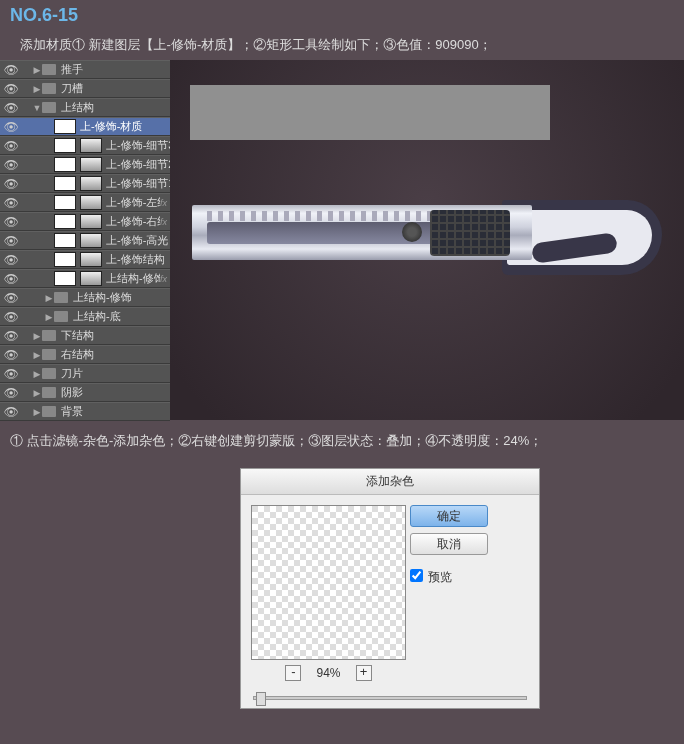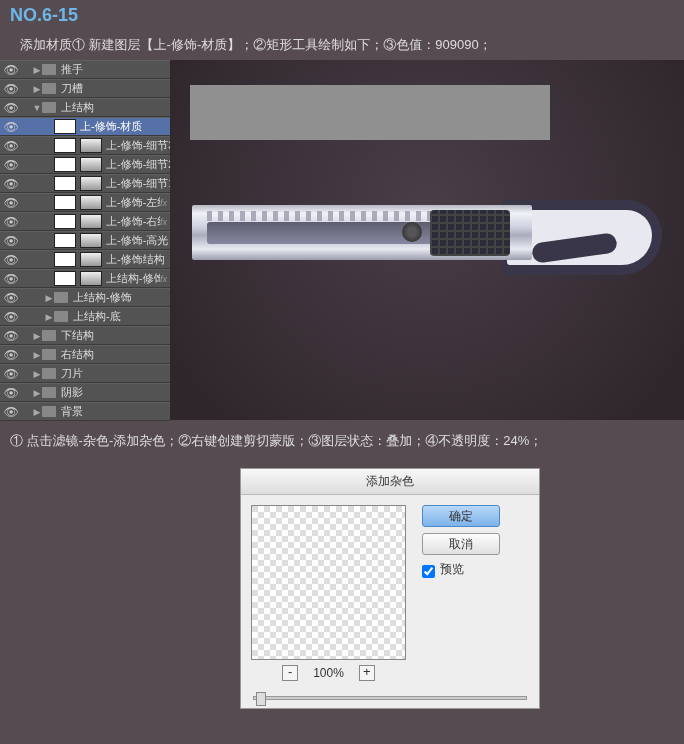--- a/index.html
+++ b/index.html
@@ -33,24 +33,24 @@
 .grip{position:absolute;left:238px;top:20px;width:80px;height:46px;background:#2a2d37;border-radius:4px;background-image:repeating-linear-gradient(90deg,#444 0,#444 2px,transparent 2px,transparent 8px),repeating-linear-gradient(0deg,#444 0,#444 2px,transparent 2px,transparent 8px)}
 .handle{position:absolute;left:310px;top:0;width:160px;height:100px}
 .handle-shape{position:absolute;left:0;top:10px;width:160px;height:75px;background:#383648;border-radius:6px 60px 70px 10px}
 .handle-white{position:absolute;left:5px;top:20px;width:145px;height:55px;background:#e8e9f0;border-radius:4px 50px 60px 6px}
 .handle-cut{position:absolute;left:30px;top:48px;width:85px;height:20px;background:#383648;border-radius:10px;transform:rotate(-8deg)}
 .instruction2{color:#ddd;font-size:13px;padding:12px 10px}
 .dialog{position:absolute;left:240px;top:468px;width:300px;background:#eee;border:1px solid #999;font-size:12px}
 .dialog-title{background:linear-gradient(#f8f8f8,#ddd);text-align:center;padding:4px;border-bottom:1px solid #bbb;font-size:12px;color:#333}
 .dialog-body{display:flex;padding:10px}
 .preview-box{width:155px;height:155px;background:repeating-conic-gradient(#fff 0% 25%,#ddd 0% 50%) 0 0/12px 12px;border:1px solid #888}
-.dialog-right{flex:1;padding-left:16px}
+.dialog-right{flex:1;padding-left:4px}
 .btn{width:78px;height:22px;margin-bottom:6px;background:linear-gradient(#fdfdfd,#e0e0e0);border:1px solid #999;border-radius:3px;text-align:center;line-height:20px;font-size:12px;color:#333}
 .btn.primary{background:linear-gradient(#b8d8f8,#7db3ea);border-color:#4a89c8}
-.checkbox-row{display:flex;align-items:flex-end;margin-top:6px;color:#333}
+.checkbox-row{display:flex;align-items:flex-start;margin-top:14px;color:#333}
 .checkbox-row input{margin-right:5px}
 .zoom-row{display:flex;align-items:center;justify-content:center;gap:15px;padding:5px;color:#333}
 .zoom-btn{width:16px;height:16px;border:1px solid #888;background:#f5f5f5;text-align:center;line-height:12px;font-size:13px}
 .amount-row{display:flex;align-items:center;padding:8px 12px;gap:8px;color:#333}
 .amount-row input{width:50px;height:20px;border:1px solid #888;padding:0 4px;font-size:12px}
 .slider-row{padding:0 12px 8px}
 .slider-track{height:4px;background:#ccc;border:1px solid #999;position:relative}
 .slider-handle{position:absolute;left:2px;top:-5px;width:10px;height:14px;background:#ddd;border:1px solid #888}
 </style>
 </head>
@@ -220,21 +220,21 @@
 
 <div class="instruction2">① 点击滤镜-杂色-添加杂色；②右键创建剪切蒙版；③图层状态：叠加；④不透明度：24%；</div>
 
 <div class="dialog">
   <div class="dialog-title">添加杂色</div>
   <div class="dialog-body">
     <div>
       <div class="preview-box"></div>
       <div class="zoom-row">
         <div class="zoom-btn">-</div>
-        <span>100%</span>
+        <span>94%</span>
         <div class="zoom-btn">+</div>
       </div>
     </div>
     <div class="dialog-right">
       <div class="btn primary">确定</div>
       <div class="btn">取消</div>
       <div class="checkbox-row">
         <input type="checkbox" checked="" style="">
         <span>预览</span>
       </div>

